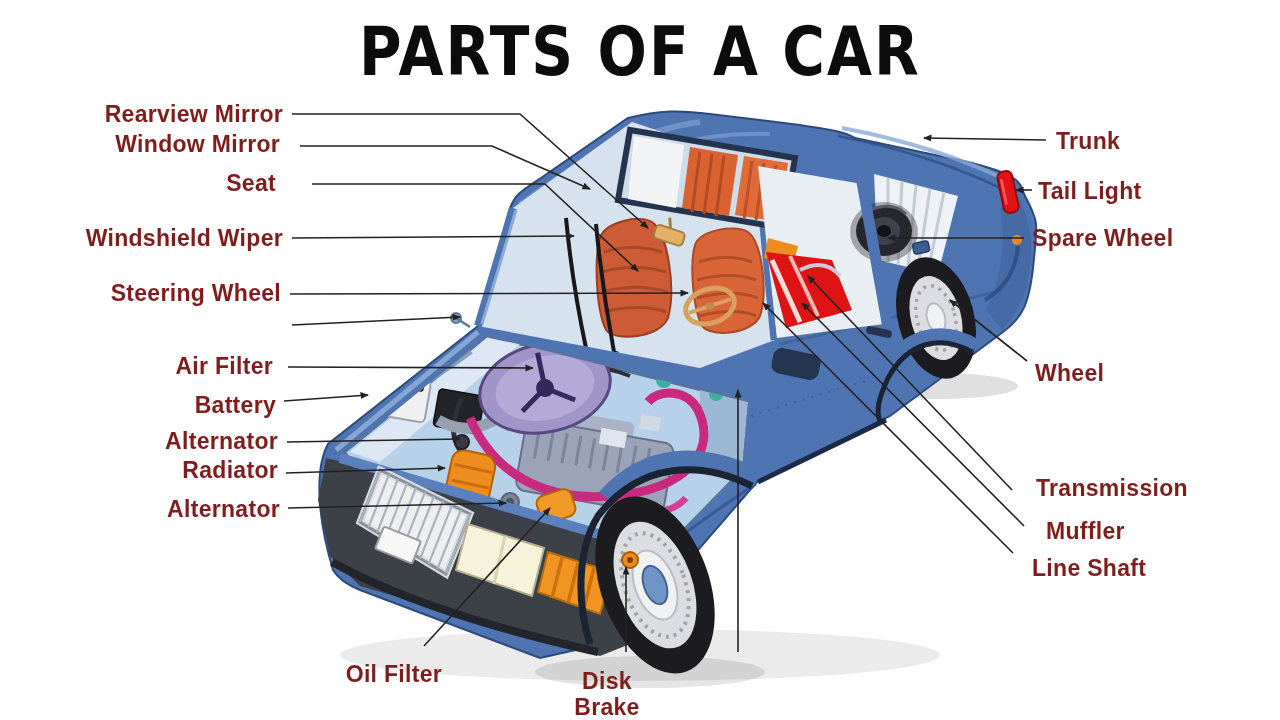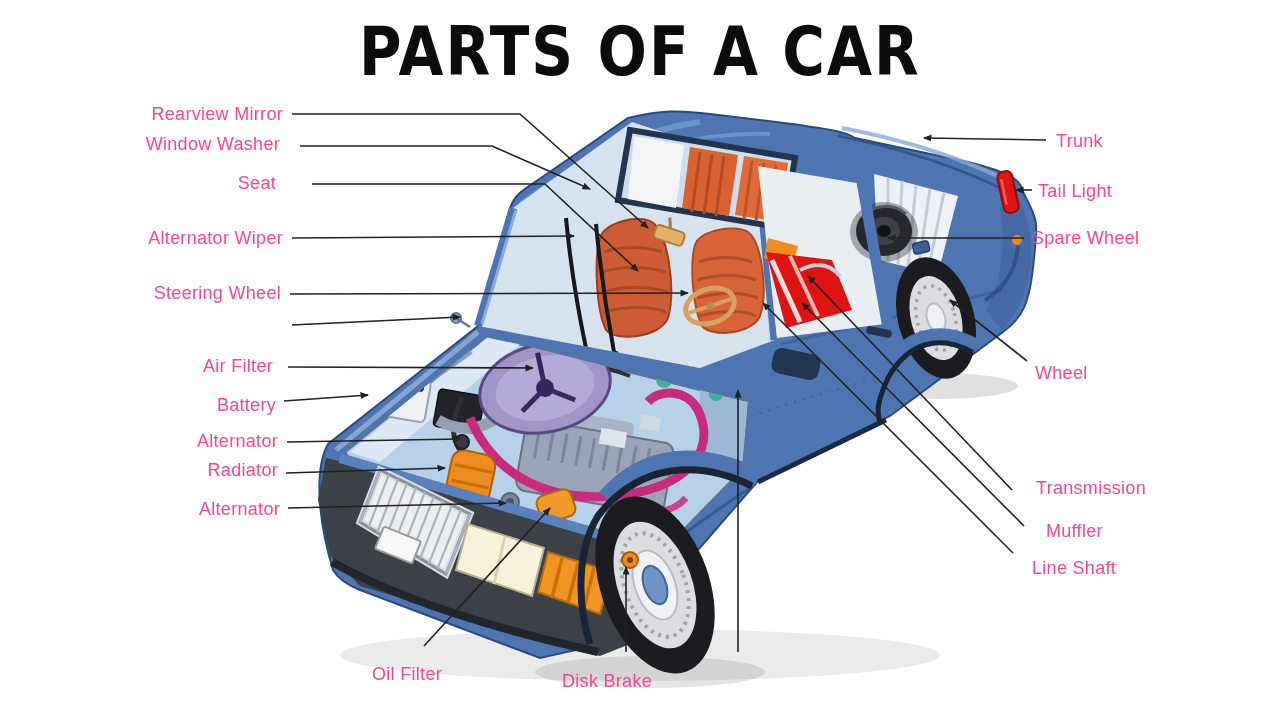--- a/index.html
+++ b/index.html
@@ -2,21 +2,21 @@
 <html><head>
 <meta charset="utf-8">
 <style>
   html,body{margin:0;padding:0;background:#fff;}
   #stage{position:relative;width:1280px;height:720px;overflow:hidden;background:#ffffff;
          font-family:"Liberation Sans","DejaVu Sans",sans-serif;}
   #car-svg{position:absolute;left:0;top:0;}
   .title{position:absolute;top:12px;left:0;width:1280px;text-align:center;
          font-family:"DejaVu Sans",sans-serif;font-weight:900;font-size:57px;
          letter-spacing:2px;color:#0c0c0c;transform:scale(1.02,1.18);transform-origin:top center;}
-  .lbl{position:absolute;font-size:18px;font-weight:400;color:#ec4899;letter-spacing:.3px;
+  .lbl{position:absolute;font-size:23px;font-weight:700;color:#7f1d1d;letter-spacing:.3px;
        white-space:nowrap;line-height:26px;}
   .lbl.r{text-align:right;}
   .lbl.c{text-align:center;white-space:normal;}
   
   #lbl-rearview-mirror{right:997px;top:101px;}
   #lbl-window-frame{right:1000px;top:131px;}
   #lbl-seat{right:1004px;top:170px;}
   #lbl-windshield-wiper{right:997px;top:225px;}
   #lbl-steering-wheel{right:999px;top:280px;}
   #lbl-windshield-washer{right:998px;top:313px;}
@@ -321,23 +321,23 @@
     <path d="M1027,361 L950,300" marker-end="url(#arr)"></path>
     <path d="M1012,490 L808,276" marker-end="url(#arr)"></path>
     <path d="M1024,526 L802,303" marker-end="url(#arr)"></path>
     <path d="M1013,553 L763,303" marker-end="url(#arr)"></path>
   </g>
 </svg>
 
 <div class="title">PARTS OF A CAR</div>
 
 <div class="lbl r" id="lbl-rearview-mirror">Rearview Mirror</div>
-<div class="lbl r" id="lbl-window-frame">Window Washer</div>
+<div class="lbl r" id="lbl-window-frame">Window Mirror</div>
 <div class="lbl r" id="lbl-seat">Seat</div>
-<div class="lbl r" id="lbl-windshield-wiper">Alternator Wiper</div>
+<div class="lbl r" id="lbl-windshield-wiper">Windshield Wiper</div>
 <div class="lbl r" id="lbl-steering-wheel">Steering Wheel</div>
 <div class="lbl r" id="lbl-air-filter">Air Filter</div>
 <div class="lbl r" id="lbl-battery">Battery</div>
 <div class="lbl r" id="lbl-distributo">Alternator</div>
 <div class="lbl r" id="lbl-radiator">Radiator</div>
 <div class="lbl r" id="lbl-alternator">Alternator</div>
 
 <div class="lbl" id="lbl-trunk">Trunk</div>
 <div class="lbl" id="lbl-tail-light">Tail Light</div>
 <div class="lbl" id="lbl-spare-wheel">Spare Wheel</div>

